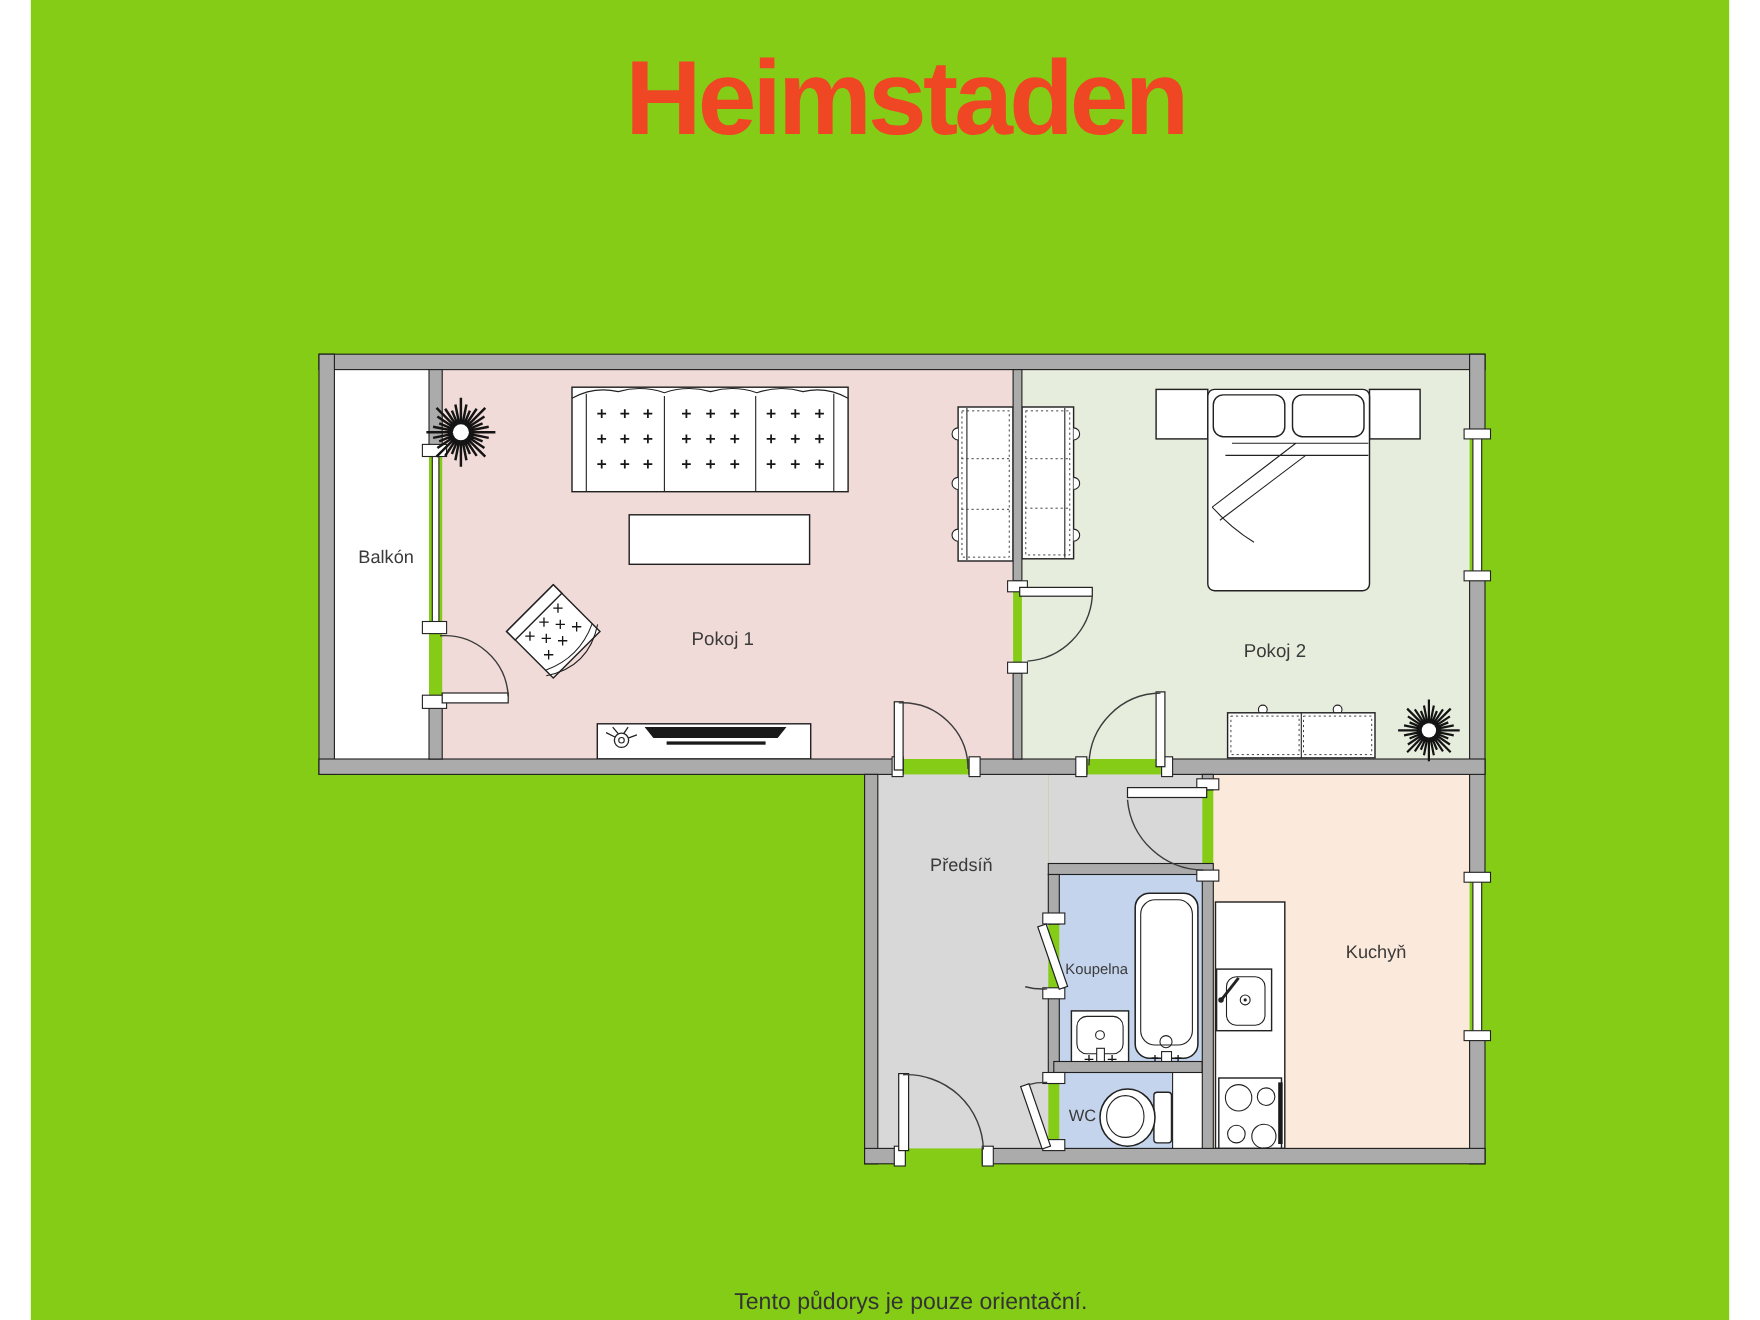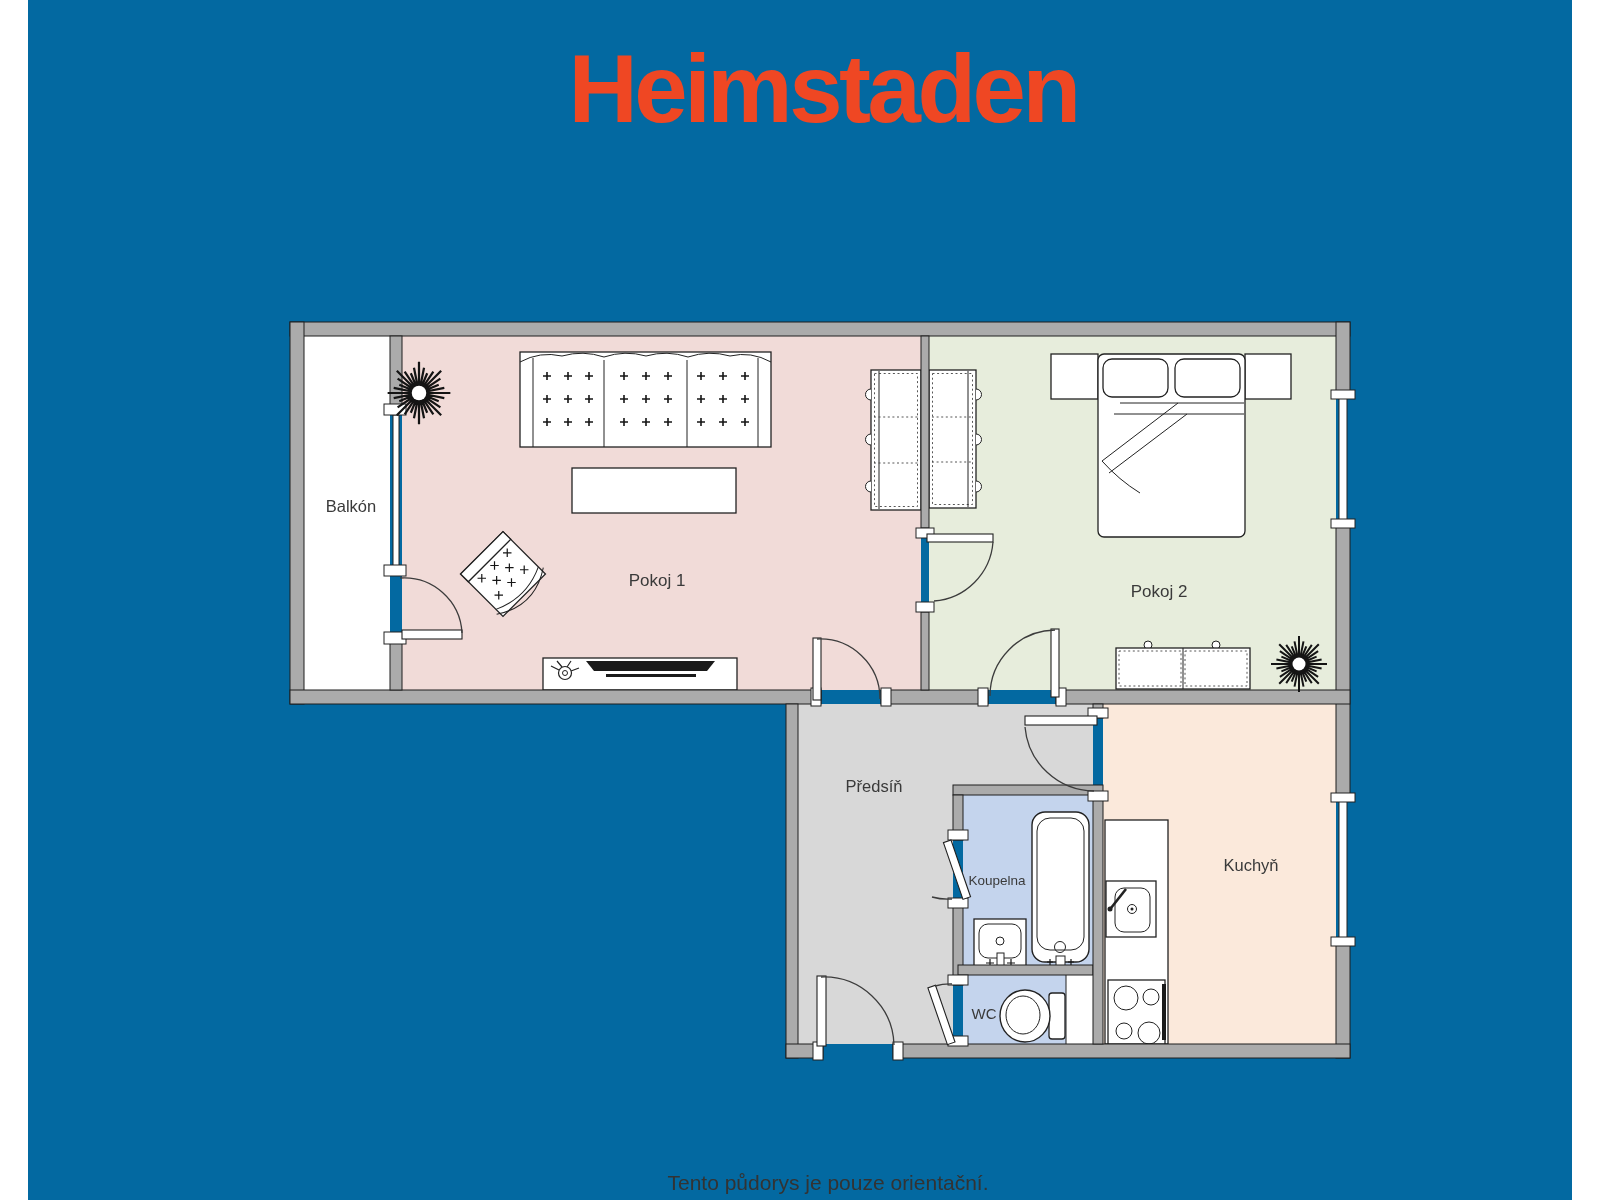--- a/index.html
+++ b/index.html
@@ -1,16 +1,16 @@
 <!DOCTYPE html>
 <html><head>
 <meta charset="utf-8">
 <style>
   html,body{margin:0;padding:0;background:#ffffff;}
-  .page{width:1544px;height:1200px;position:relative;margin:0 auto;background:#0369a1;}
+  .page{width:1544px;height:1200px;position:relative;margin:0 auto;background:#84cc16;}
   svg{display:block;}
   .wall{fill:#ABABAB;stroke:#1F1F1F;stroke-width:1;}
   .jamb{fill:#FFFFFF;stroke:#222;stroke-width:1;}
   .glaz{fill:#FFFFFF;stroke:#222;stroke-width:1;}
   .fixture{fill:#FFFFFF;stroke:#222;stroke-width:1.3;}
   .thin{stroke:#222;stroke-width:1;fill:none;}
   .dash{stroke:#444;stroke-width:0.9;fill:none;stroke-dasharray:2 2.6;}
   .arc{stroke:#3C3C3C;stroke-width:1.3;fill:none;}
   .leaf{fill:#FFFFFF;stroke:#222;stroke-width:1.1;}
   .marks{stroke:#161616;stroke-width:1.6;fill:none;}

